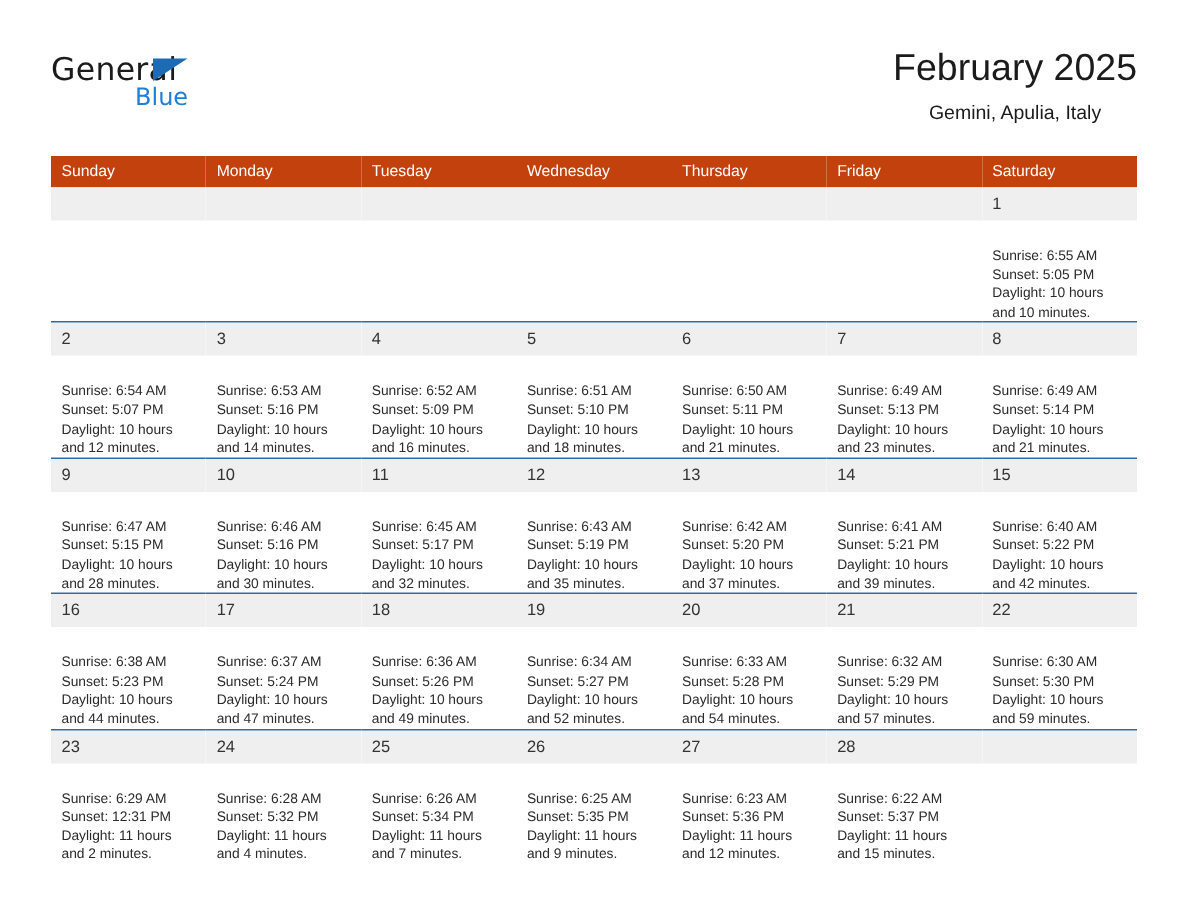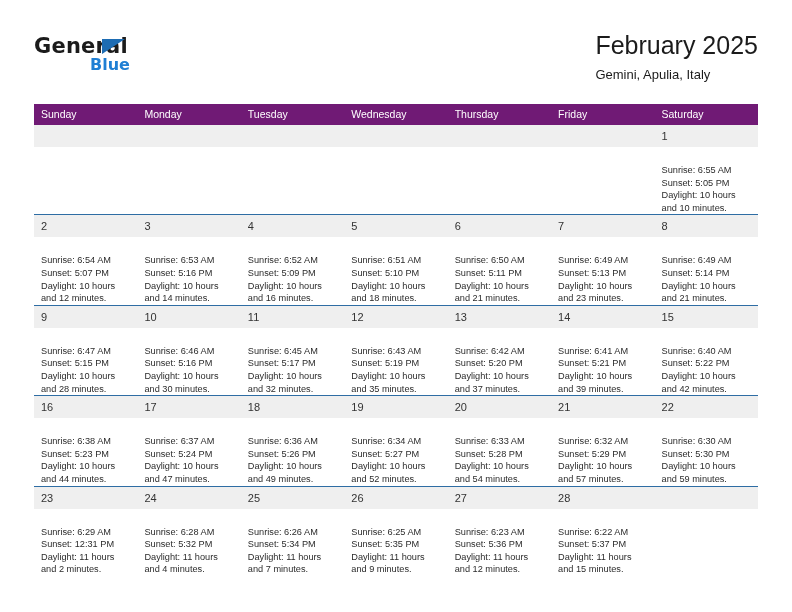--- a/index.html
+++ b/index.html
@@ -28,21 +28,20 @@
     top: 30px;
     right: 34px;
     height: 66px;
   }
   .brand {
     position: absolute;
     left: 0;
     top: 4px;
     width: 220px;
     height: 56px;
-    font-weight: bold;
   }
   .brand-general {
     position: absolute;
     left: 0;
     top: 0;
     font-size: 21px;
     letter-spacing: 0.2px;
     color: #1b1b1b;
     font-family: "DejaVu Sans", sans-serif;
   }
@@ -61,21 +60,21 @@
     left: 56px;
     top: 21px;
     font-size: 16px;
     color: #1f7fd4;
     font-family: "DejaVu Sans", sans-serif;
   }
   .title-block {
     position: absolute;
     right: 0;
     top: 0;
-    text-align: left;
+    text-align: center;
   }
   .cal-title {
     font-size: 25px;
     color: #1b1b1b;
     line-height: 30px;
     white-space: nowrap;
   }
   .cal-subtitle {
     font-size: 13px;
     color: #1b1b1b;
@@ -87,21 +86,21 @@
   
   .calendar {
     position: absolute;
     left: 34px;
     top: 104px;
     width: 724px;
     border-collapse: collapse;
     table-layout: fixed;
   }
   .calendar th {
-    background: #701a75;
+    background: #c2410c;
     color: #ffffff;
     font-size: 10.5px;
     font-weight: normal;
     text-align: left;
     padding: 5px 0 5px 7px;
     height: 11px;
     line-height: 11px;
     border: none;
   }
   .calendar td {

